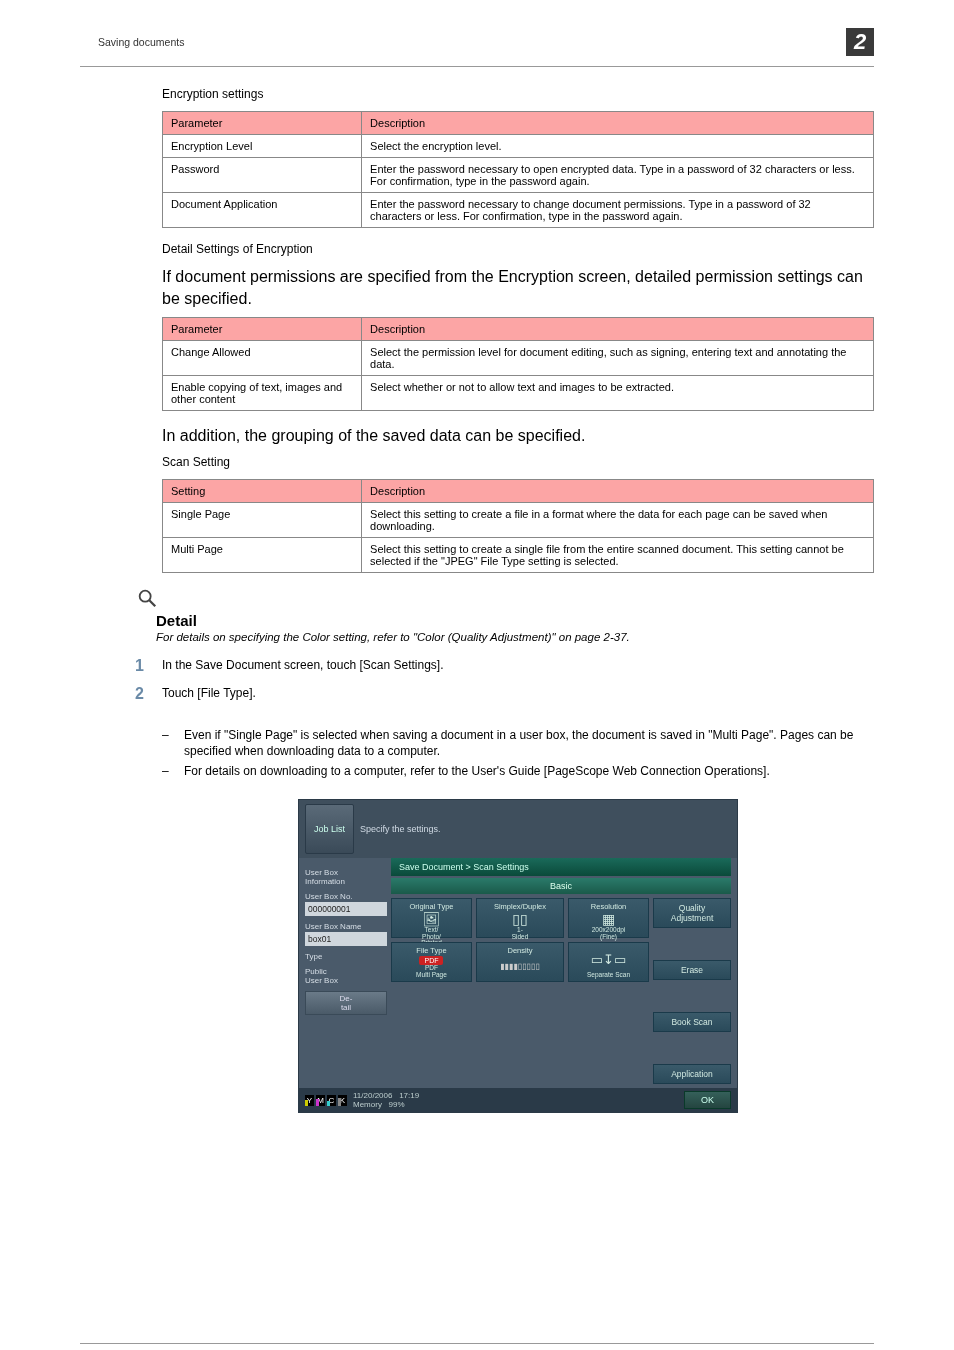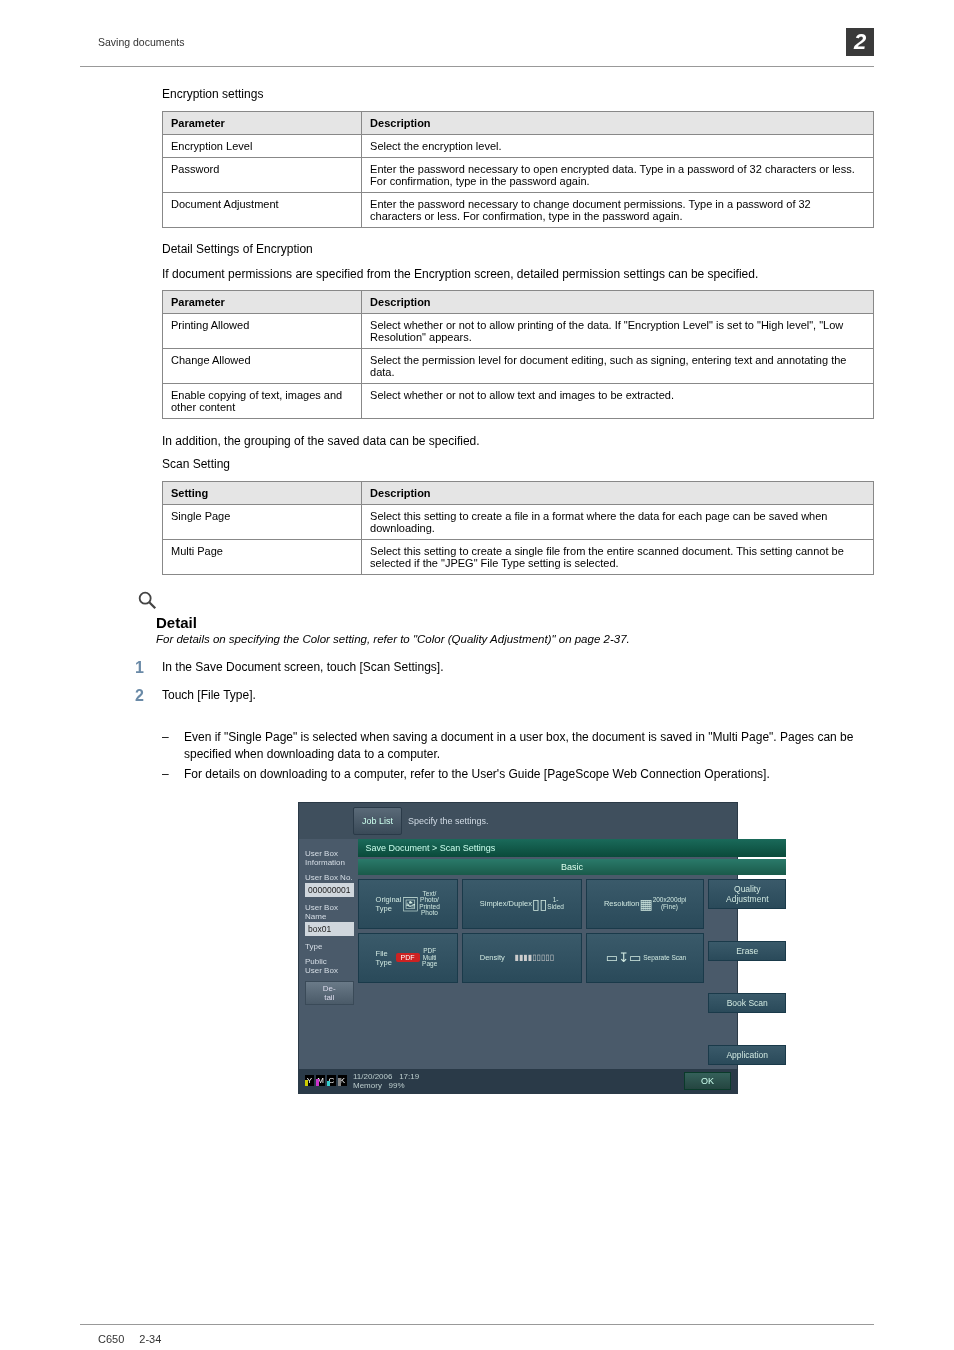--- a/index.html
+++ b/index.html
@@ -39,25 +39,25 @@
       margin-bottom: 14px;
     }
     .table th, .table td {
       border: 1px solid #888;
       padding: 5px 8px;
       font-size: 11px;
       text-align: left;
       vertical-align: top;
     }
     .table th {
-      background: #e5e5e5;
-      font-weight: bold;
+      background: #fca5a5;
+      font-weight: normal;
     }
     .table td.param-col { width: 28%; }
-    .body-text { font-size: 12px; margin: 8px 0; line-height: 1.35; }
+    .body-text { font-size: 16px; margin: 8px 0; line-height: 1.35; }
     .detail-block { margin: 14px 0; }
     .search-icon { display:inline-block; width: 18px; height: 18px; }
     .detail-label { font-weight: bold; font-size: 15px; margin-left: 20px; margin-bottom: 2px; }
     .detail-text { font-style: italic; font-size: 11.5px; margin-left: 20px; }
     .step-row { display: flex; gap: 18px; margin: 10px 0 4px 0; }
     .step-num {
       color: #6a8aa7; font-size: 16px; font-weight: bold;
       width: 12px; flex-shrink: 0; text-align: right;
       margin-left: -30px;
     }
@@ -74,22 +74,22 @@
       background: #4a5a6a;
       border: 1px solid #2b3a47;
       font-family: Arial, sans-serif;
     }
     .dev-topbar {
       display: flex; align-items: center;
       background: #3f4f5d; padding: 4px 6px; gap: 6px;
     }
     .dev-tab {
       background: linear-gradient(#5a6a78,#3a4a58);
-      color: #cfe; font-size: 9px; padding: 8px 8px;
-      border: 1px solid #2a3a48; border-radius: 2px; margin-left: 48px;
+      color: #cfe; font-size: 9px; padding: 19px 8px;
+      border: 1px solid #2a3a48; border-radius: 2px;
     }
     .dev-toptext { color: #d0dae4; font-size: 9px; }
     .dev-check {
       background: linear-gradient(#2a7a3a,#1a5a2a);
       color: #dff; font-size: 9px; padding: 3px 10px;
       border: 1px solid #0a3a1a; border-radius: 2px;
       margin: 4px 6px; display: inline-block;
     }
     .dev-body { display: flex; }
     .dev-side {
@@ -116,22 +116,22 @@
       color:#dfe; font-size:9px; text-align:center; padding:3px 0;
       margin-bottom:4px;
     }
     .dev-grid {
       display:grid; grid-template-columns: repeat(4, 1fr); gap:4px;
       margin-bottom:4px;
     }
     .dev-tile {
       background: linear-gradient(#3a5a6a,#2a4a5a);
       border:1px solid #1a3a4a; color:#d0e8e0;
-      font-size:8px; height:50px;
-      display:flex; align-items:center; justify-content:space-between;
+      font-size:8px; height:40px;
+      display:flex; flex-direction:column; align-items:center; justify-content:space-between;
       padding:3px 17px;
     }
     .dev-tile .t-hdr { font-size: 7.5px; }
     .dev-tile .t-icon { font-size: 14px; }
     .dev-tile .t-sub { font-size: 6.5px; line-height:1; text-align:center; }
     .dev-rcol { display:flex; flex-direction:column; gap:4px; }
     .dev-rbtn {
       background: linear-gradient(#3a5a6a,#2a4a5a);
       border:1px solid #1a3a4a; color:#d0e8e0;
       font-size:8.5px; padding:4px 4px; text-align:center;
@@ -188,40 +188,36 @@
       <tbody>
         <tr>
           <td class="param-col">Encryption Level</td>
           <td>Select the encryption level.</td>
         </tr>
         <tr>
           <td class="param-col">Password</td>
           <td>Enter the password necessary to open encrypted data. Type in a password of 32 characters or less. For confirmation, type in the password again.</td>
         </tr>
         <tr>
-          <td class="param-col">Document Adjustment</td>
+          <td class="param-col">Document Application</td>
           <td>Enter the password necessary to change document permissions. Type in a password of 32 characters or less. For confirmation, type in the password again.</td>
         </tr>
       </tbody>
     </table>
 
     <div class="sec-title">Detail Settings of Encryption</div>
     <div class="body-text">If document permissions are specified from the Encryption screen, detailed permission settings can be specified.</div>
     <table class="table">
       <thead>
         <tr>
           <th class="param-col">Parameter</th>
           <th>Description</th>
         </tr>
       </thead>
       <tbody>
-        <tr>
-          <td class="param-col">Printing Allowed</td>
-          <td>Select whether or not to allow printing of the data. If "Encryption Level" is set to "High level", "Low Resolution" appears.</td>
-        </tr>
         <tr>
           <td class="param-col">Change Allowed</td>
           <td>Select the permission level for document editing, such as signing, entering text and annotating the data.</td>
         </tr>
         <tr>
           <td class="param-col">Enable copying of text, images and other content</td>
           <td>Select whether or not to allow text and images to be extracted.</td>
         </tr>
       </tbody>
     </table>

